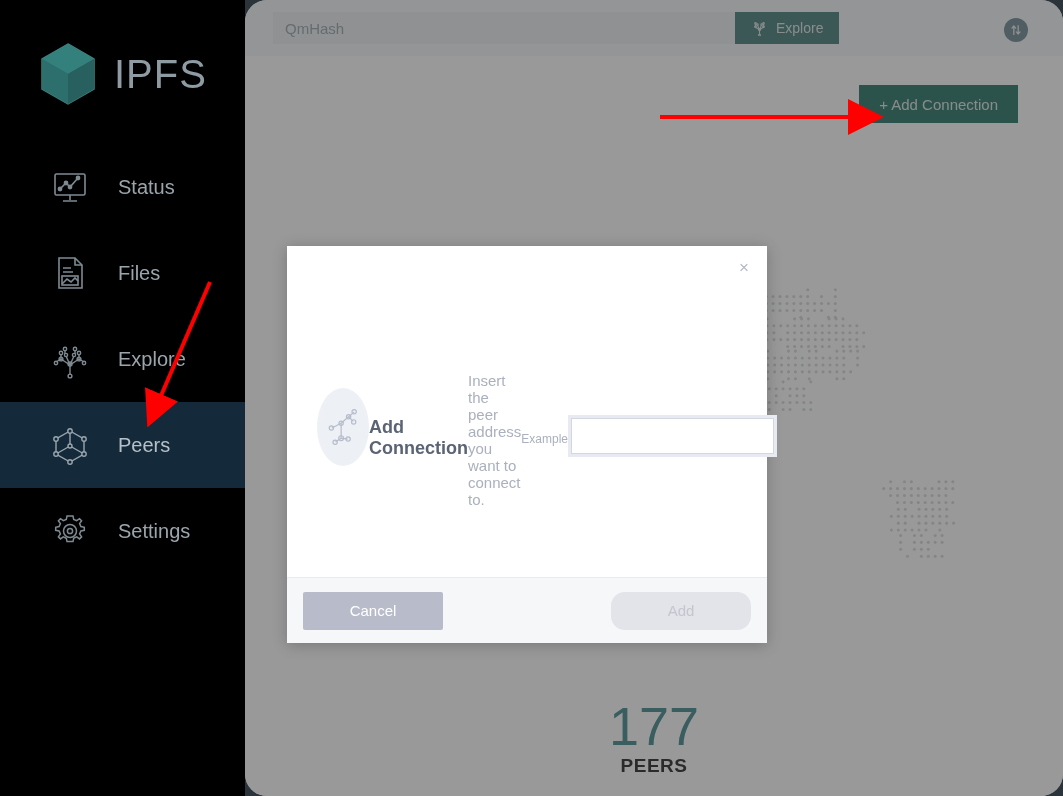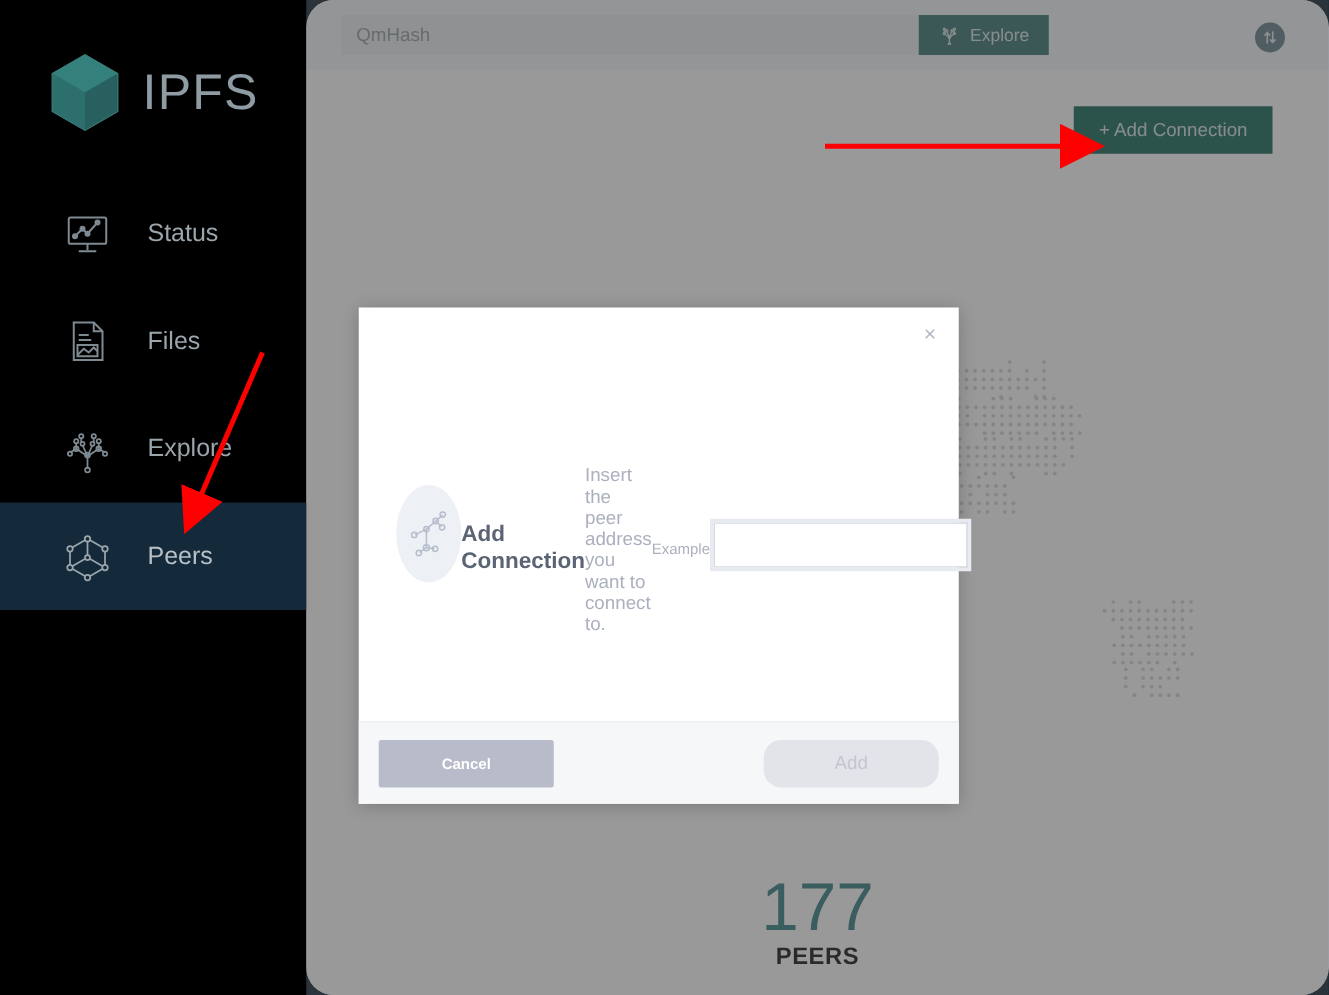--- a/index.html
+++ b/index.html
@@ -178,23 +178,22 @@
     height: 66px; background: #f6f7f9;
     border-top: 1px solid #e9ebef;
     display: flex; align-items: center;
     justify-content: space-between;
     padding: 0 16px;
   }
   .btn-cancel {
     width: 140px; height: 38px;
     background: #b8bcca; color: #ffffff;
     border: none; border-radius: 2px;
-    font-size: 12px; cursor: pointer;
+    font-size: 15px; cursor: pointer;
     font-family: "Liberation Sans", sans-serif;
-    font-weight: bold;
   }
   .btn-add {
     width: 140px; height: 38px;
     background: #e2e4e9; color: #c3c6cf;
     border: none; border-radius: 14px;
     font-size: 15px; cursor: default;
     font-family: "Liberation Sans", sans-serif;
   }
 
   
@@ -284,20 +283,30 @@
             <circle cx="36" cy="31" r="2.2" fill="#14293a"></circle>
             <circle cx="22" cy="39" r="2.2" fill="#14293a"></circle>
             <circle cx="8" cy="31" r="2.2" fill="#14293a"></circle>
             <circle cx="8" cy="16" r="2.2" fill="#14293a"></circle>
             <circle cx="22" cy="23" r="2" fill="#14293a"></circle>
           </svg>
         </span>
         <span class="nav-label">Peers</span>
       </div>
 
+      <div class="nav-item">
+        <span class="nav-icon">
+          <svg viewBox="0 0 44 44" width="44" height="44" fill="none" stroke="#7e8a92" stroke-width="1.5">
+            <path d="M22 7 l3 0 .7 3.4 3 1.3 2.8-2 2.1 2.1-2 2.8 1.3 3 3.4 .7 0 3 -3.4 .7 -1.3 3 2 2.8 -2.1 2.1 -2.8-2 -3 1.3 -.7 3.4 -3 0 -3 0 -.7-3.4 -3-1.3 -2.8 2 -2.1-2.1 2-2.8 -1.3-3 -3.4-.7 0-3 3.4-.7 1.3-3 -2-2.8 2.1-2.1 2.8 2 3-1.3 .7-3.4 z"></path>
+            <circle cx="22" cy="22" r="6.5"></circle>
+            <circle cx="22" cy="22" r="2.6"></circle>
+          </svg>
+        </span>
+        <span class="nav-label">Settings</span>
+      </div>
 
     </div>
   </div>
 
   <div id="main">
 
     <div id="header">
       <div class="search-wrap">
         <input class="search-input" type="text" placeholder="QmHash" style="">
         <button class="explore-btn">

